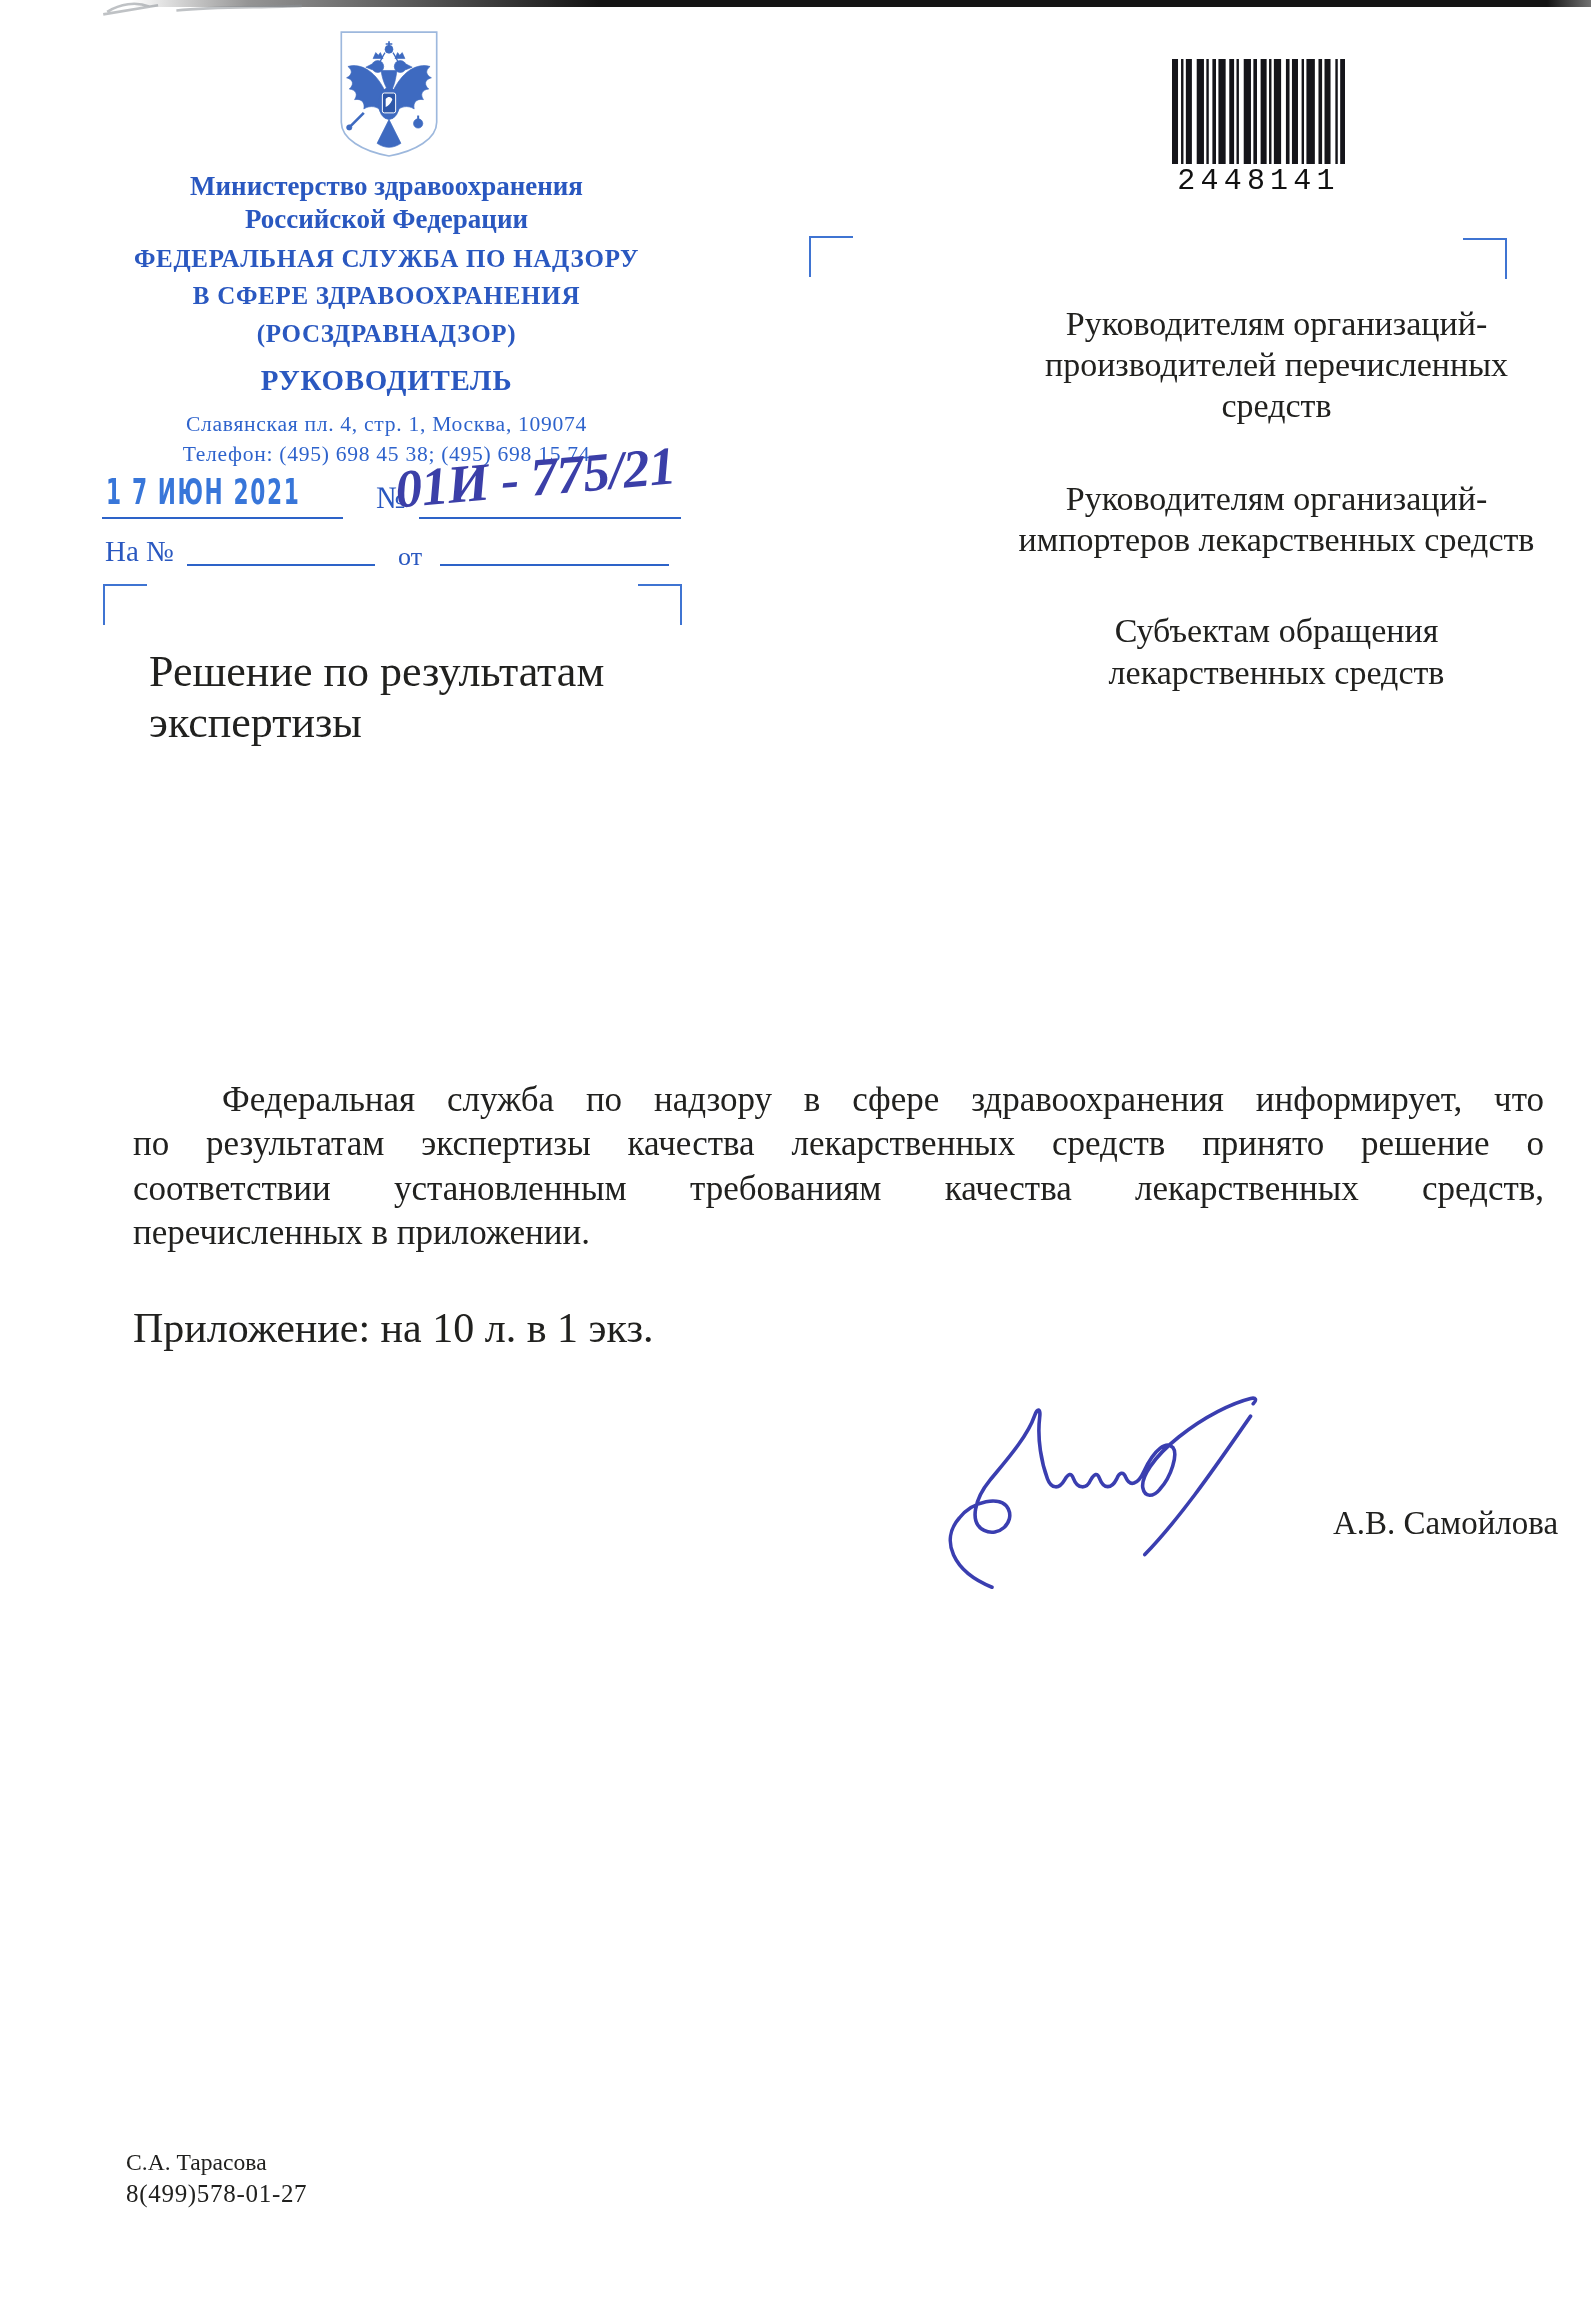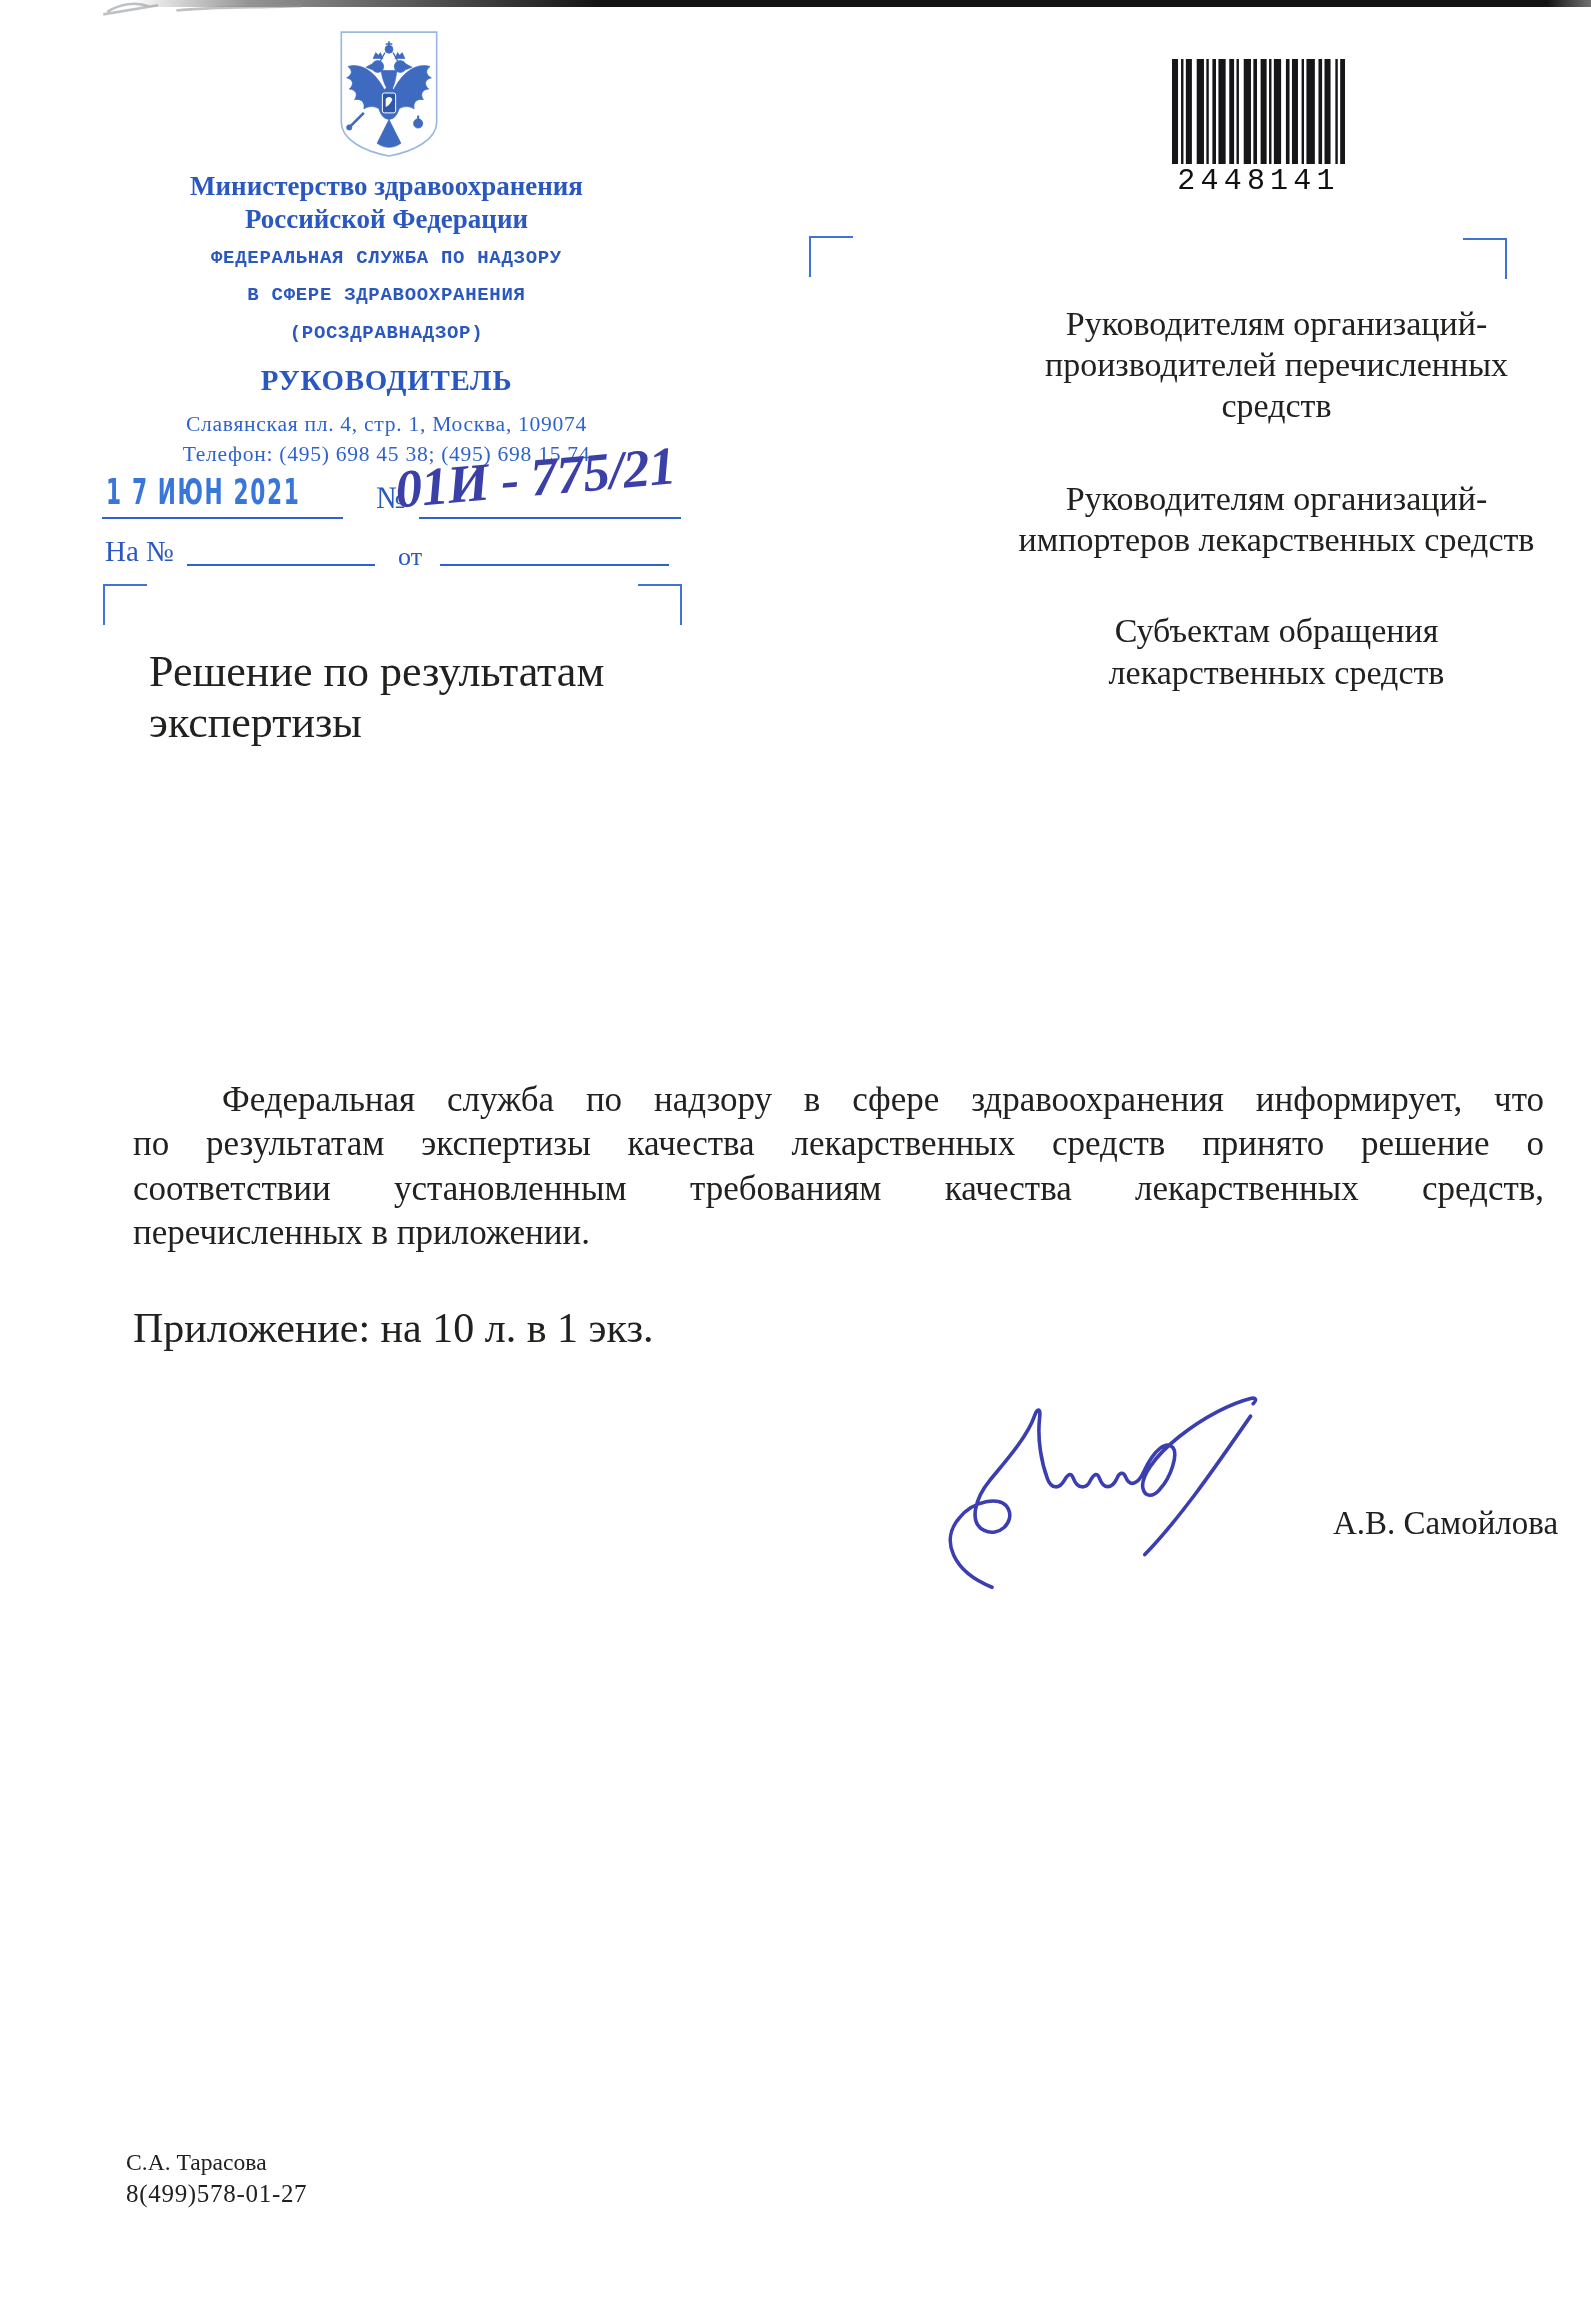--- a/index.html
+++ b/index.html
@@ -13,21 +13,21 @@
   }
   .abs{position:absolute;}
   
   .top-line{
     left:131px;top:0;width:1460px;height:7.2px;
     background:linear-gradient(to right, rgba(20,20,20,0) 0%, rgba(20,20,20,.45) 8%, #141414 32%, #141414 97%, rgba(20,20,20,.6) 100%);
   }
   
   .lh{left:92px;width:589px;text-align:center;color:#2a58c0;}
   .lh-min{font-weight:bold;font-size:27px;line-height:30px;}
-  .lh-fed{font-weight:bold;font-size:19px;line-height:33px;letter-spacing:0.7px;font-family:Liberation Mono, monospace;}
+  .lh-fed{font-weight:bold;font-size:25px;line-height:33px;letter-spacing:0.7px;}
   .lh-ruk{font-weight:bold;font-size:29px;letter-spacing:0.7px;}
   .lh-adr{font-size:21.6px;color:#2e63cc;letter-spacing:0.7px;}
   
   .barcode-num{
     left:1171px;top:164px;width:175px;
     font-family:Liberation Mono, monospace;
     font-size:30px;letter-spacing:5.2px;text-align:center;color:#111;
   }
   
   .stamp-date{

